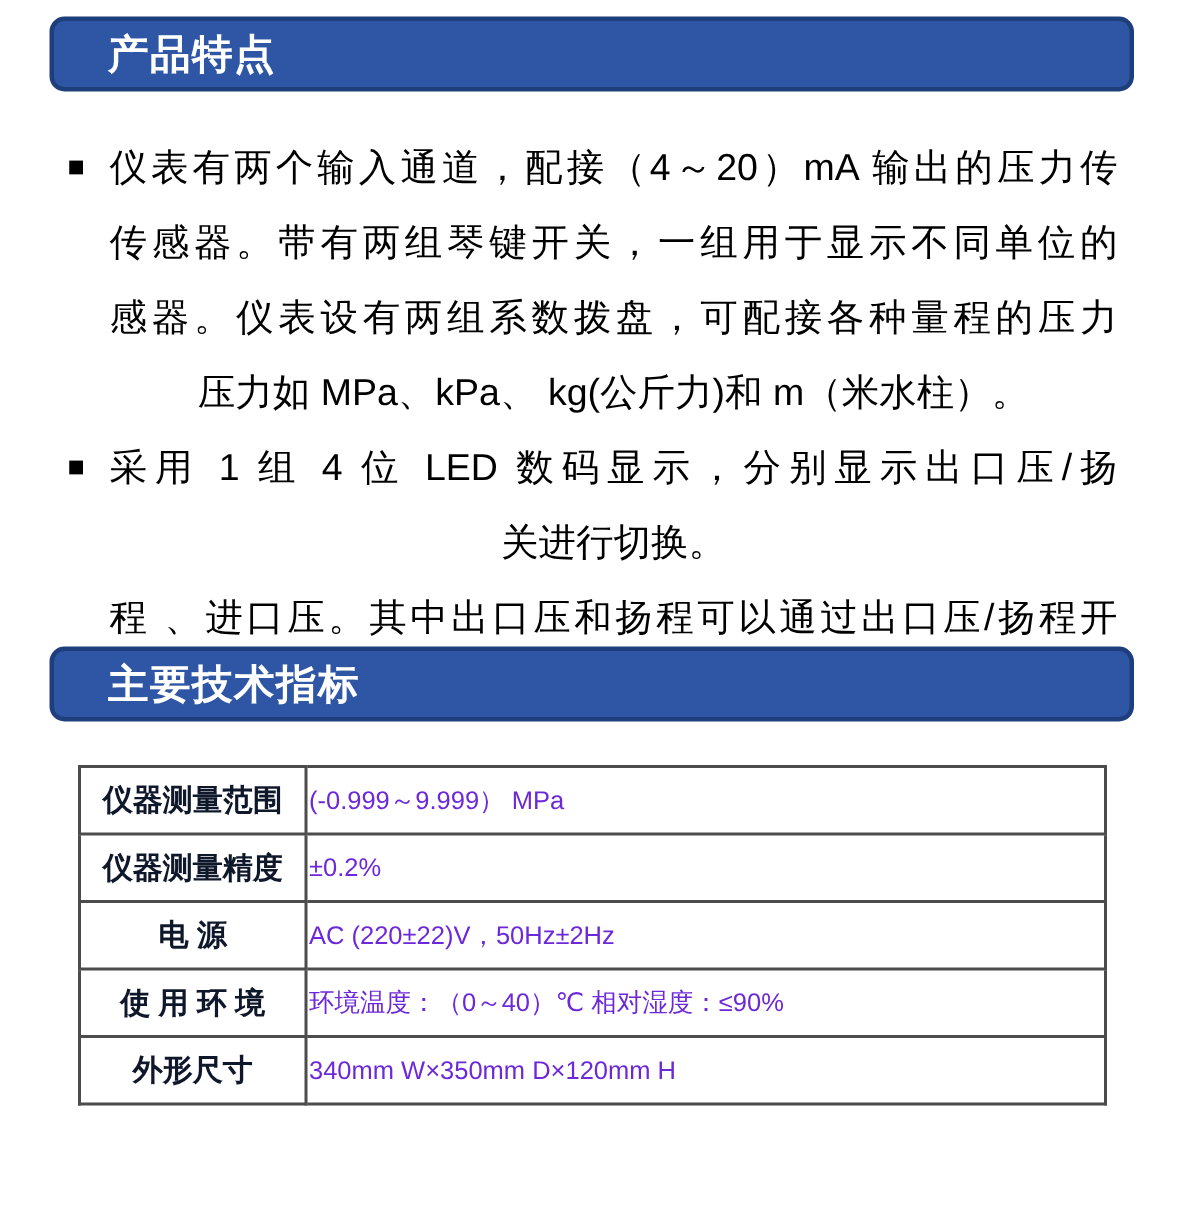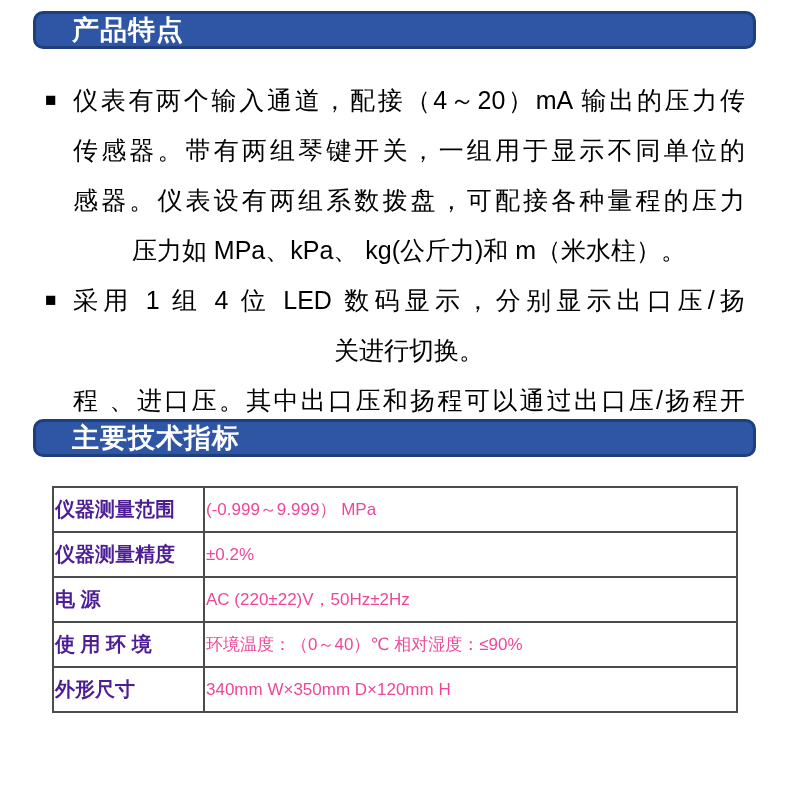--- a/index.html
+++ b/index.html
@@ -10,21 +10,21 @@
   }
   body {
     width: 790px; height: 804px;
     position: relative;
     overflow: hidden;
     color: #000;
   }
   .banner {
     margin-left: 33px;
     width: 723px;
-    height: 38px;
+    height: 50px;
     background: #2e56a5;
     border: 3px solid #1e3f7c;
     border-radius: 10px;
     display: flex;
     align-items: center;
     padding-left: 36px;
     color: #ffffff;
     font-size: 27px;
     font-weight: bold;
     letter-spacing: 1px;
@@ -54,27 +54,28 @@
   table.specs {
     margin: 29px 0 0 52px;
     width: 686px;
     border-collapse: collapse;
   }
   table.specs td {
     border: 2px solid #4c4c4c;
   }
   td.spec-label {
     width: 151px;
+    text-align: center;
     font-weight: bold;
     font-size: 20px;
-    color: #4c1d95;
+    color: #0f172a;
   }
   td.spec-value {
     font-size: 17px;
-    color: #ec4899;
+    color: #6d28d9;
   }
   tr.spec-row { height: 45px; }
   tr.spec-row.tall { height: 56px; }
 </style>
 </head>
 <body>
 
 <div class="banner first">
   <span>产品特点</span>
 </div>

